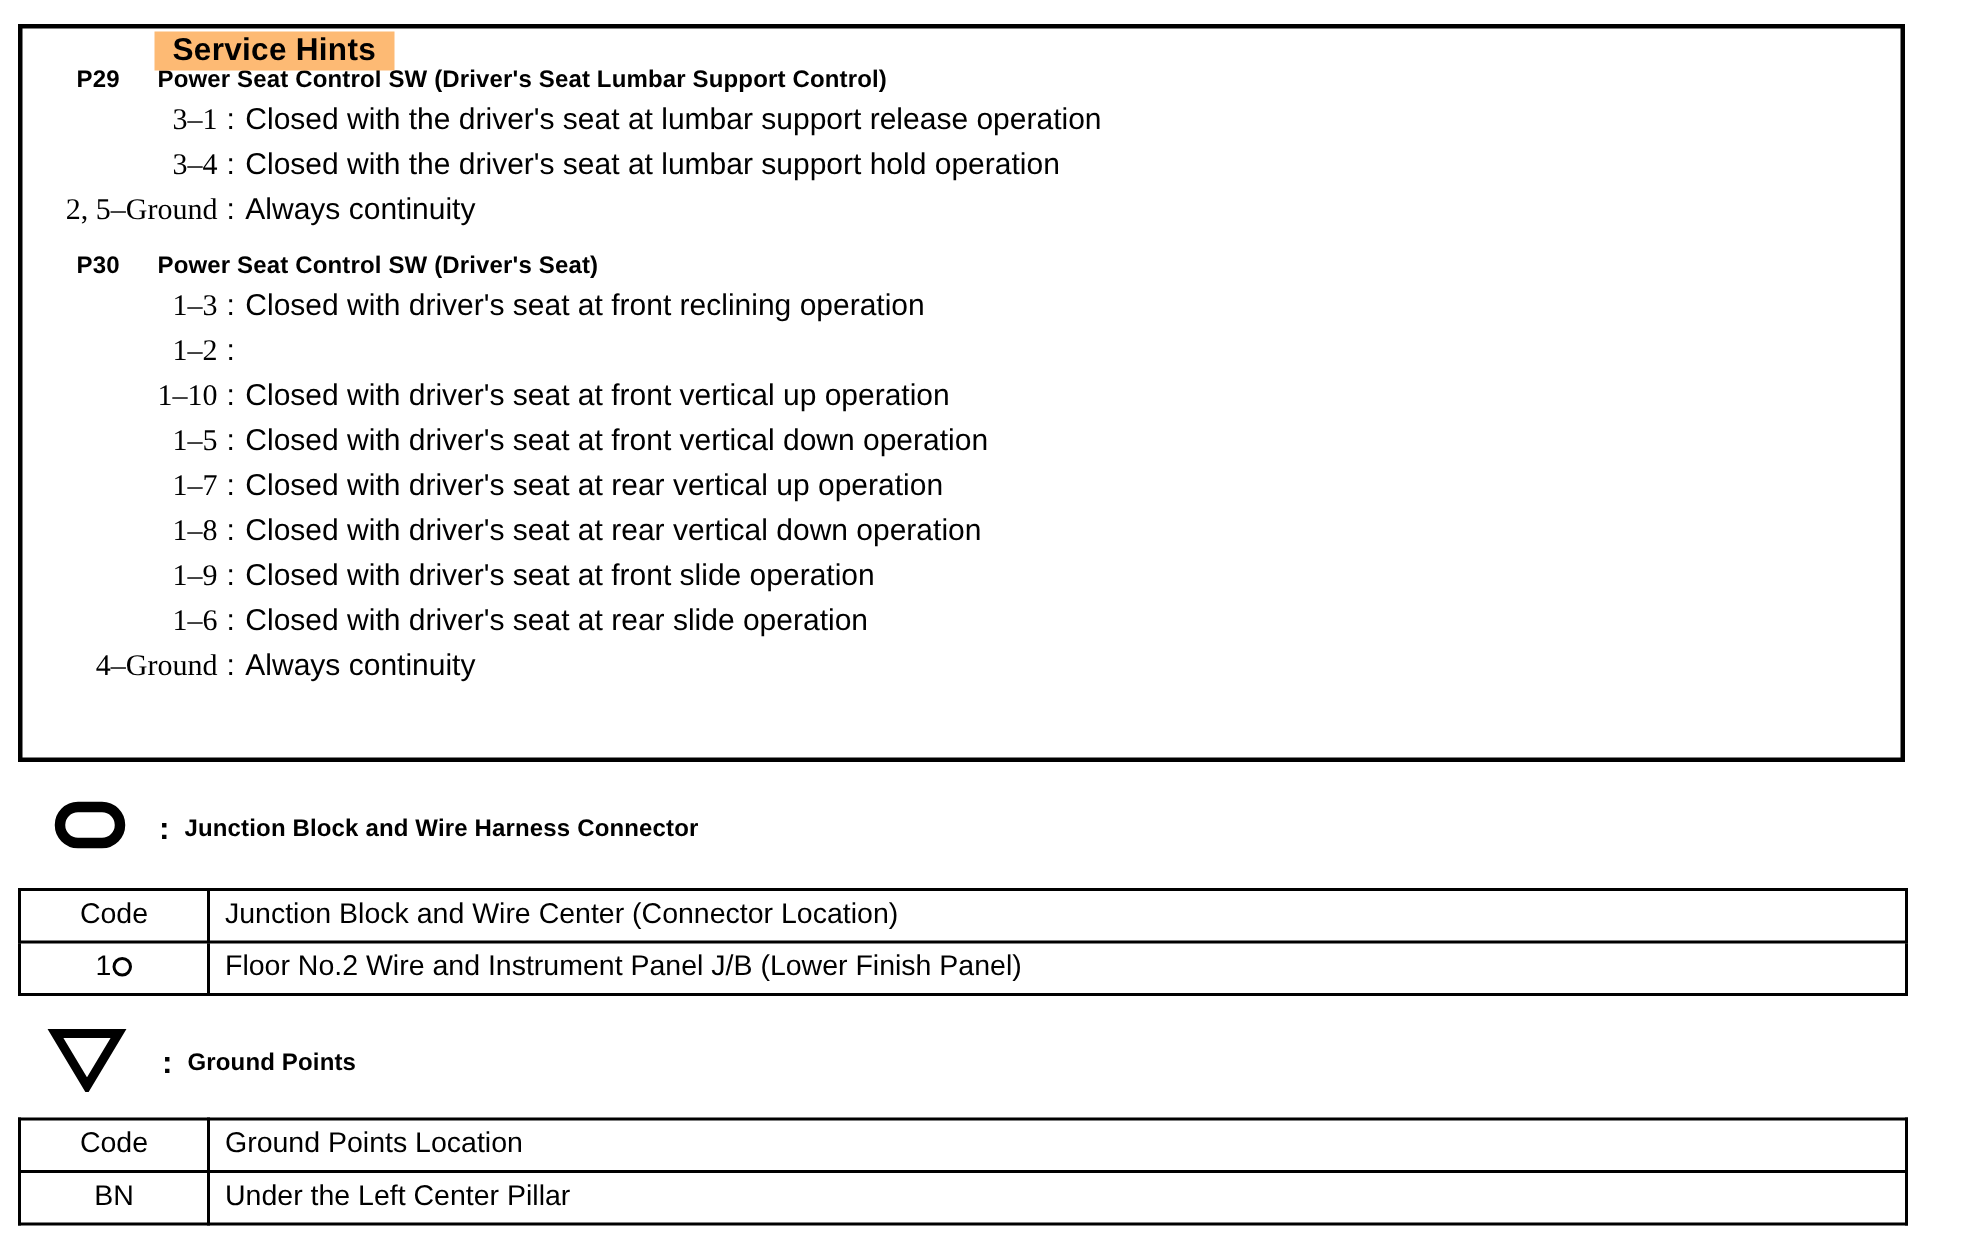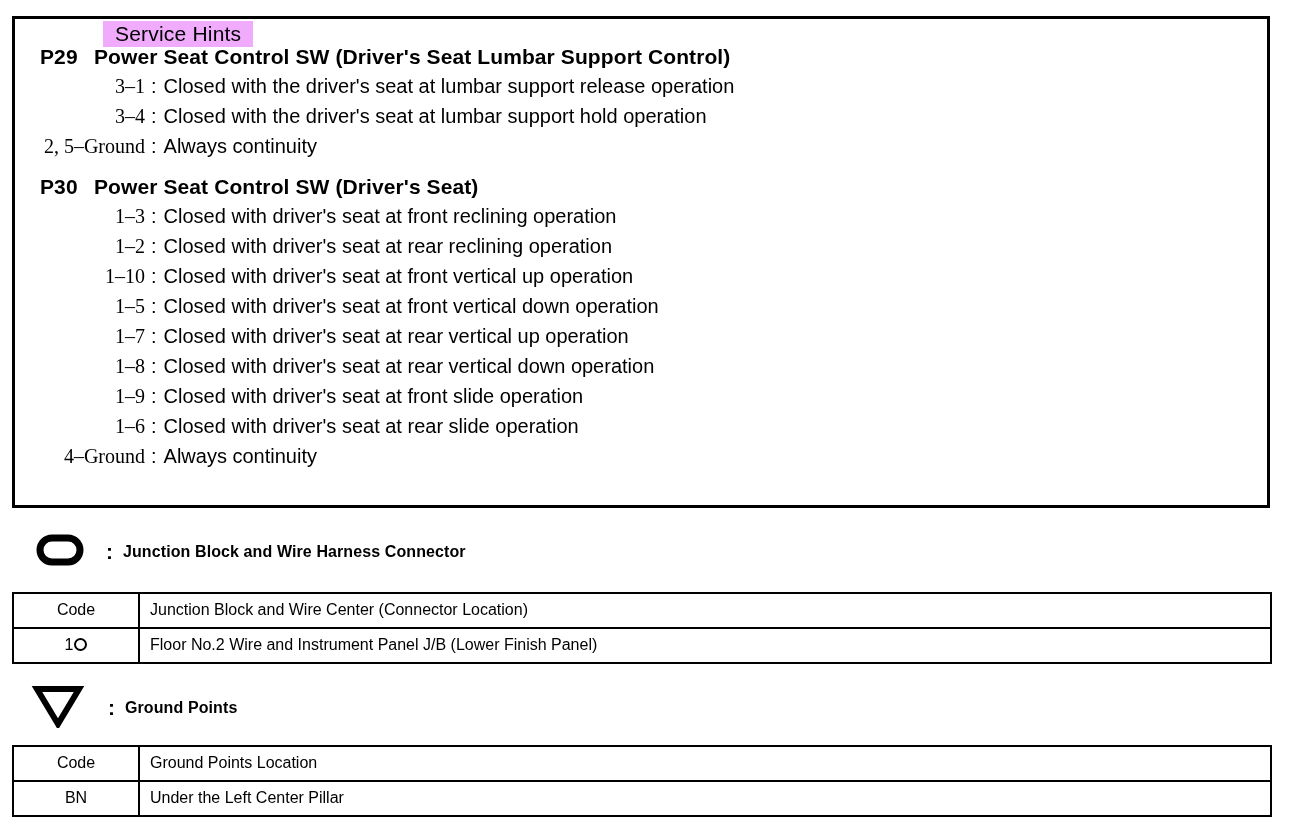--- a/index.html
+++ b/index.html
@@ -25,46 +25,46 @@
     width: 1258px;
     height: 492px;
     border: 3px solid #000000;
     box-sizing: border-box;
     background: #ffffff;
   }
   .hints-legend {
     position: absolute;
     left: 88px;
     top: 2px;
-    background: #f0abfc;
+    background: #fdba74;
     padding: 0 12px;
     font-size: 21px;
-    font-weight: normal;
+    font-weight: bold;
     letter-spacing: 0.2px;
     line-height: 26px;
     white-space: nowrap;
     z-index: 3;
   }
   .hints-inner {
     position: absolute;
     left: 0;
     top: 0;
     width: 100%;
     padding: 26px 0 0 0;
     box-sizing: border-box;
   }
 
   
   .grp-head {
-    font-size: 21px;
+    font-size: 16px;
     font-weight: bold;
     letter-spacing: 0.1px;
     white-space: nowrap;
     margin: 0 0 2px 0;
-    padding-left: 25px;
+    padding-left: 36px;
   }
   .grp-head .grp-code {
     display: inline-block;
     min-width: 46px;
   }
   .grp-block { margin-bottom: 14px; }
   .grp-block:last-child { margin-bottom: 0; }
 
   
   .pin-row {
@@ -111,21 +111,21 @@
 
   
   .data-table {
     position: absolute;
     border-collapse: collapse;
     table-layout: fixed;
     background: #ffffff;
   }
   .data-table td {
     border: 2px solid #000000;
-    font-size: 16px;
+    font-size: 19px;
     line-height: 22px;
     padding: 5px 0 6px 0;
     height: 24px;
     box-sizing: border-box;
   }
   .col-code {
     width: 126px;
     text-align: center;
   }
   .col-desc {
@@ -179,21 +179,20 @@
       </div>
 
       <div class="pin-row">
         <span class="pin-label">1–3</span>
         <span class="pin-colon">:</span>
         <span class="pin-desc">Closed with driver's seat at front reclining operation</span>
       </div>
       <div class="pin-row">
         <span class="pin-label">1–2</span>
         <span class="pin-colon">:</span>
-        <span class="pin-desc">Closed with driver's seat at rear reclining operation</span>
       </div>
       <div class="pin-row">
         <span class="pin-label">1–10</span>
         <span class="pin-colon">:</span>
         <span class="pin-desc">Closed with driver's seat at front vertical up operation</span>
       </div>
       <div class="pin-row">
         <span class="pin-label">1–5</span>
         <span class="pin-colon">:</span>
         <span class="pin-desc">Closed with driver's seat at front vertical down operation</span>

